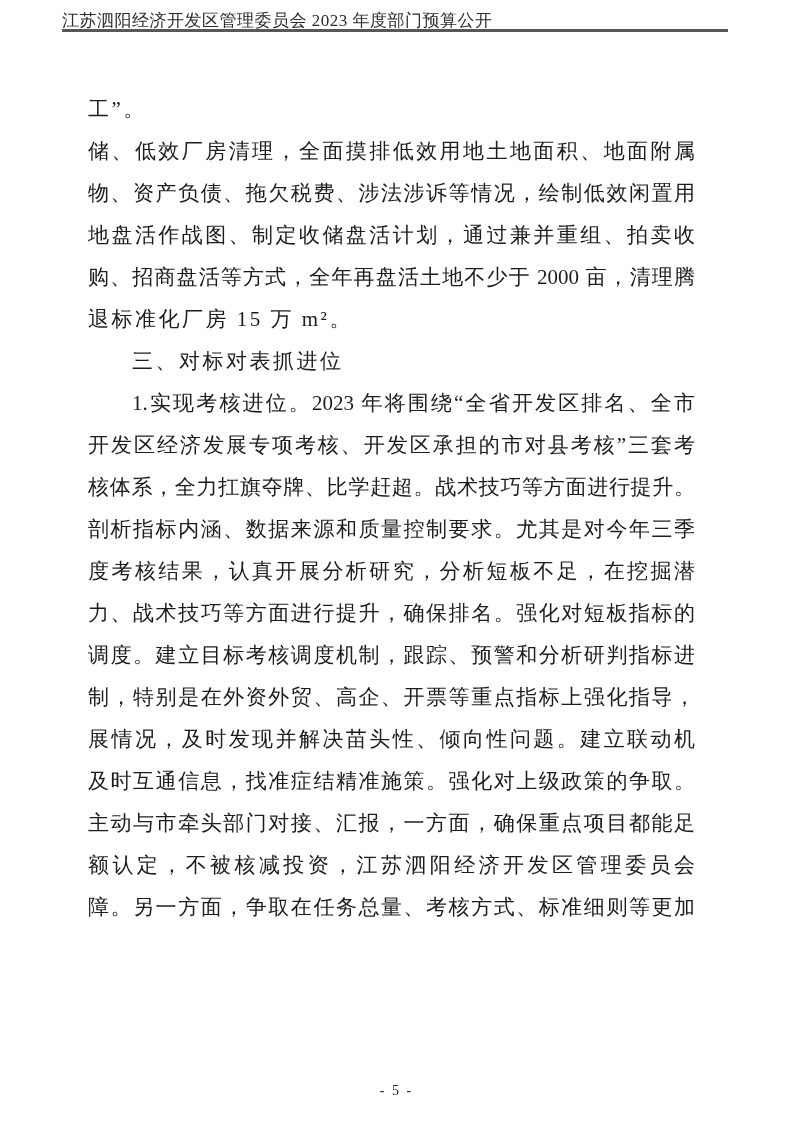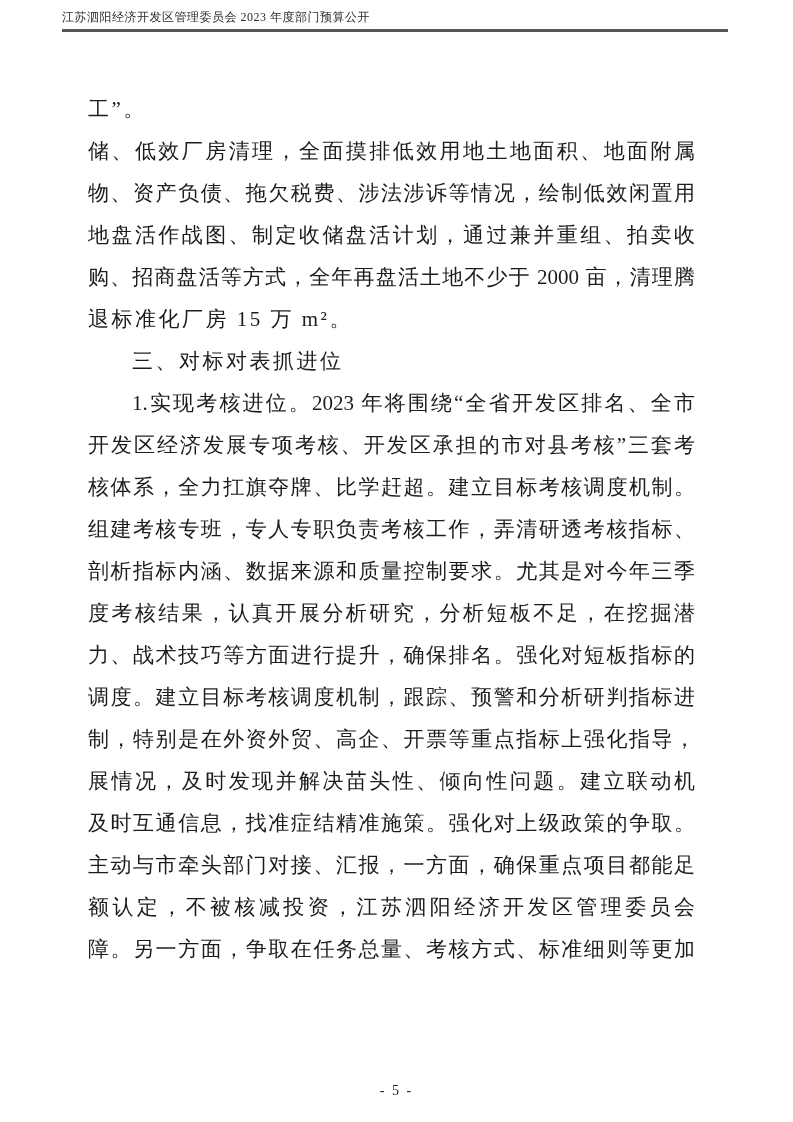--- a/index.html
+++ b/index.html
@@ -13,21 +13,21 @@
     color: #1c1c1c;
     overflow: hidden;
   }
   .doc-header {
     position: absolute;
     left: 62px;
     top: 9px;
     width: 668px;
   }
   .doc-header-title {
-    font-size: 12px;
+    font-size: 17px;
     letter-spacing: 0.5px;
     color: #2a2a2a;
     white-space: nowrap;
   }
   .doc-header-rule {
     position: absolute;
     left: 62px;
     top: 29px;
     width: 666px;
     height: 2.5px;
@@ -82,22 +82,21 @@
   <div class="doc-body">
     <div class="line plain">工”。</div>
     <div class="line justify">储、低效厂房清理，全面摸排低效用地土地面积、地面附属</div>
     <div class="line justify">物、资产负债、拖欠税费、涉法涉诉等情况，绘制低效闲置用</div>
     <div class="line justify">地盘活作战图、制定收储盘活计划，通过兼并重组、拍卖收</div>
     <div class="line justify">购、招商盘活等方式，全年再盘活土地不少于 2000 亩，清理腾</div>
     <div class="line plain">退标准化厂房 15 万 m²。</div>
     <div class="line plain indent">三、对标对表抓进位</div>
     <div class="line justify indent">1.实现考核进位。2023 年将围绕“全省开发区排名、全市</div>
     <div class="line justify">开发区经济发展专项考核、开发区承担的市对县考核”三套考</div>
-    <div class="line justify">核体系，全力扛旗夺牌、比学赶超。建立目标考核调度机制。</div>
-    <div class="line justify">组建考核专班，专人专职负责考核工作，弄清研透考核指标、</div>
+    <div class="line justify">核体系，全力扛旗夺牌、比学赶超。战术技巧等方面进行提升。</div>
     <div class="line justify">剖析指标内涵、数据来源和质量控制要求。尤其是对今年三季</div>
     <div class="line justify">度考核结果，认真开展分析研究，分析短板不足，在挖掘潜</div>
     <div class="line justify">力、战术技巧等方面进行提升，确保排名。强化对短板指标的</div>
     <div class="line justify">调度。建立目标考核调度机制，跟踪、预警和分析研判指标进</div>
     <div class="line justify">制，特别是在外资外贸、高企、开票等重点指标上强化指导，</div>
     <div class="line justify">展情况，及时发现并解决苗头性、倾向性问题。建立联动机</div>
     <div class="line justify">及时互通信息，找准症结精准施策。强化对上级政策的争取。</div>
     <div class="line justify">主动与市牵头部门对接、汇报，一方面，确保重点项目都能足</div>
     <div class="line justify">额认定，不被核减投资，江苏泗阳经济开发区管理委员会</div>
     <div class="line justify">障。另一方面，争取在任务总量、考核方式、标准细则等更加</div>

